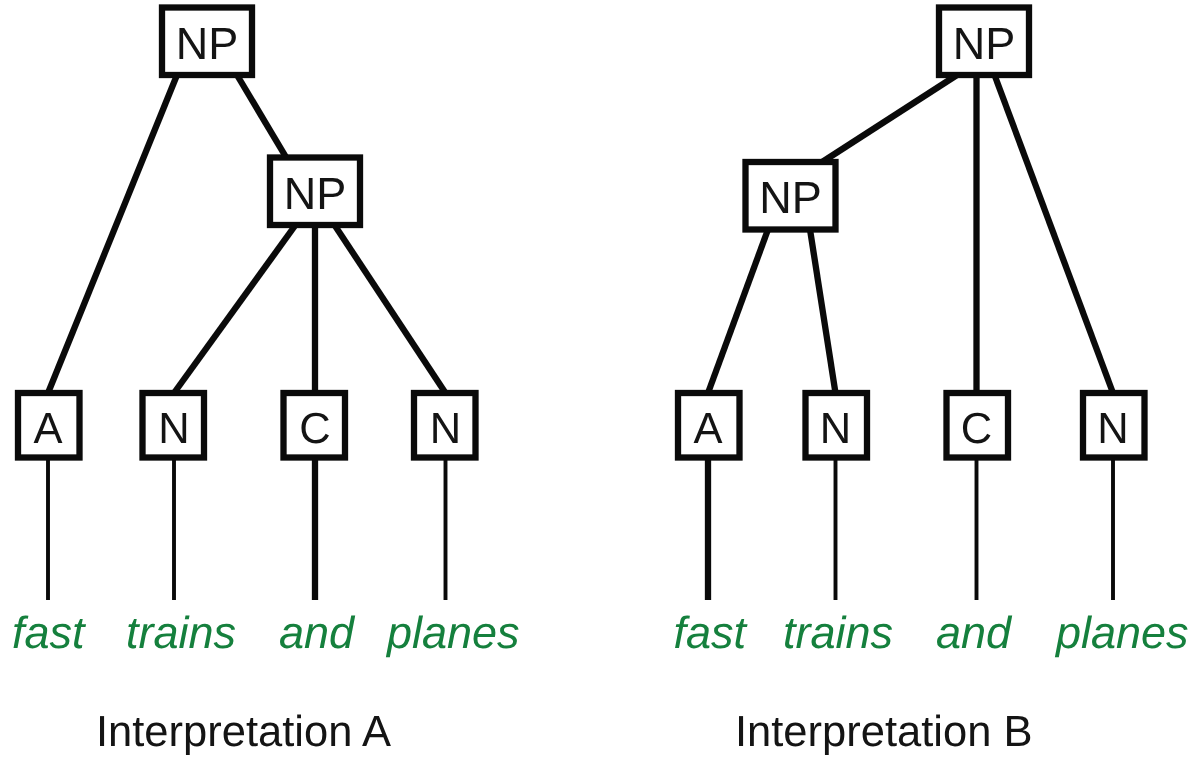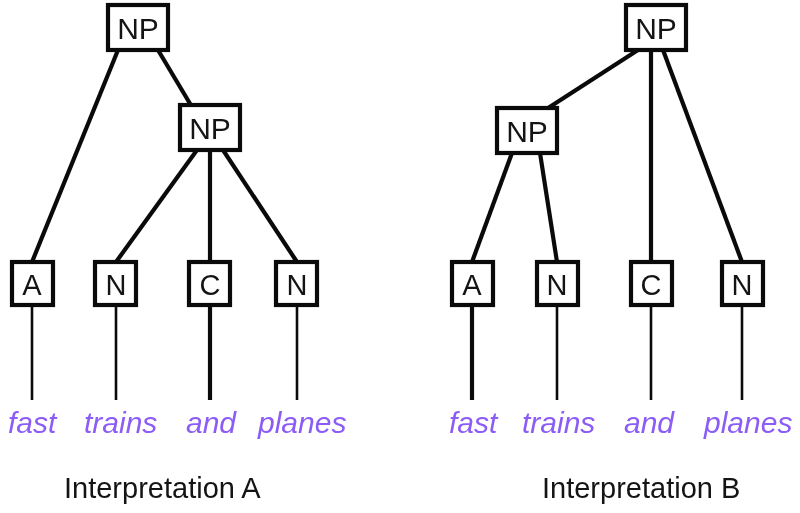--- a/index.html
+++ b/index.html
@@ -58,21 +58,21 @@
     font-family: "Liberation Sans", sans-serif;
     font-size: 29px;
     fill: #141414;
     text-anchor: middle;
   }
   .word {
     position: absolute;
     font-family: "Liberation Sans", sans-serif;
     font-style: italic;
     font-size: 30px;
-    color: #8b5cf6;
+    color: #15803d;
     white-space: nowrap;
     line-height: 1;
   }
   .caption {
     position: absolute;
     font-family: "Liberation Sans", sans-serif;
     font-size: 29px;
     color: #141414;
     white-space: nowrap;
     line-height: 1;
@@ -170,15 +170,15 @@
   <div class="word" style="left:84px; top:408px;">trains</div>
   <div class="word" style="left:186px;top:408px;">and</div>
   <div class="word" style="left:258px;top:408px;">planes</div>
 
   <div class="word" style="left:449px;top:408px;">fast</div>
   <div class="word" style="left:522px;top:408px;">trains</div>
   <div class="word" style="left:624px;top:408px;">and</div>
   <div class="word" style="left:704px;top:408px;">planes</div>
 
   <div class="caption" style="left:64px; top:474px;">Interpretation A</div>
-  <div class="caption" style="left:542px;top:474px;">Interpretation B</div>
+  <div class="caption" style="left:490px;top:474px;">Interpretation B</div>
 
 </div>
 
 </body></html>

